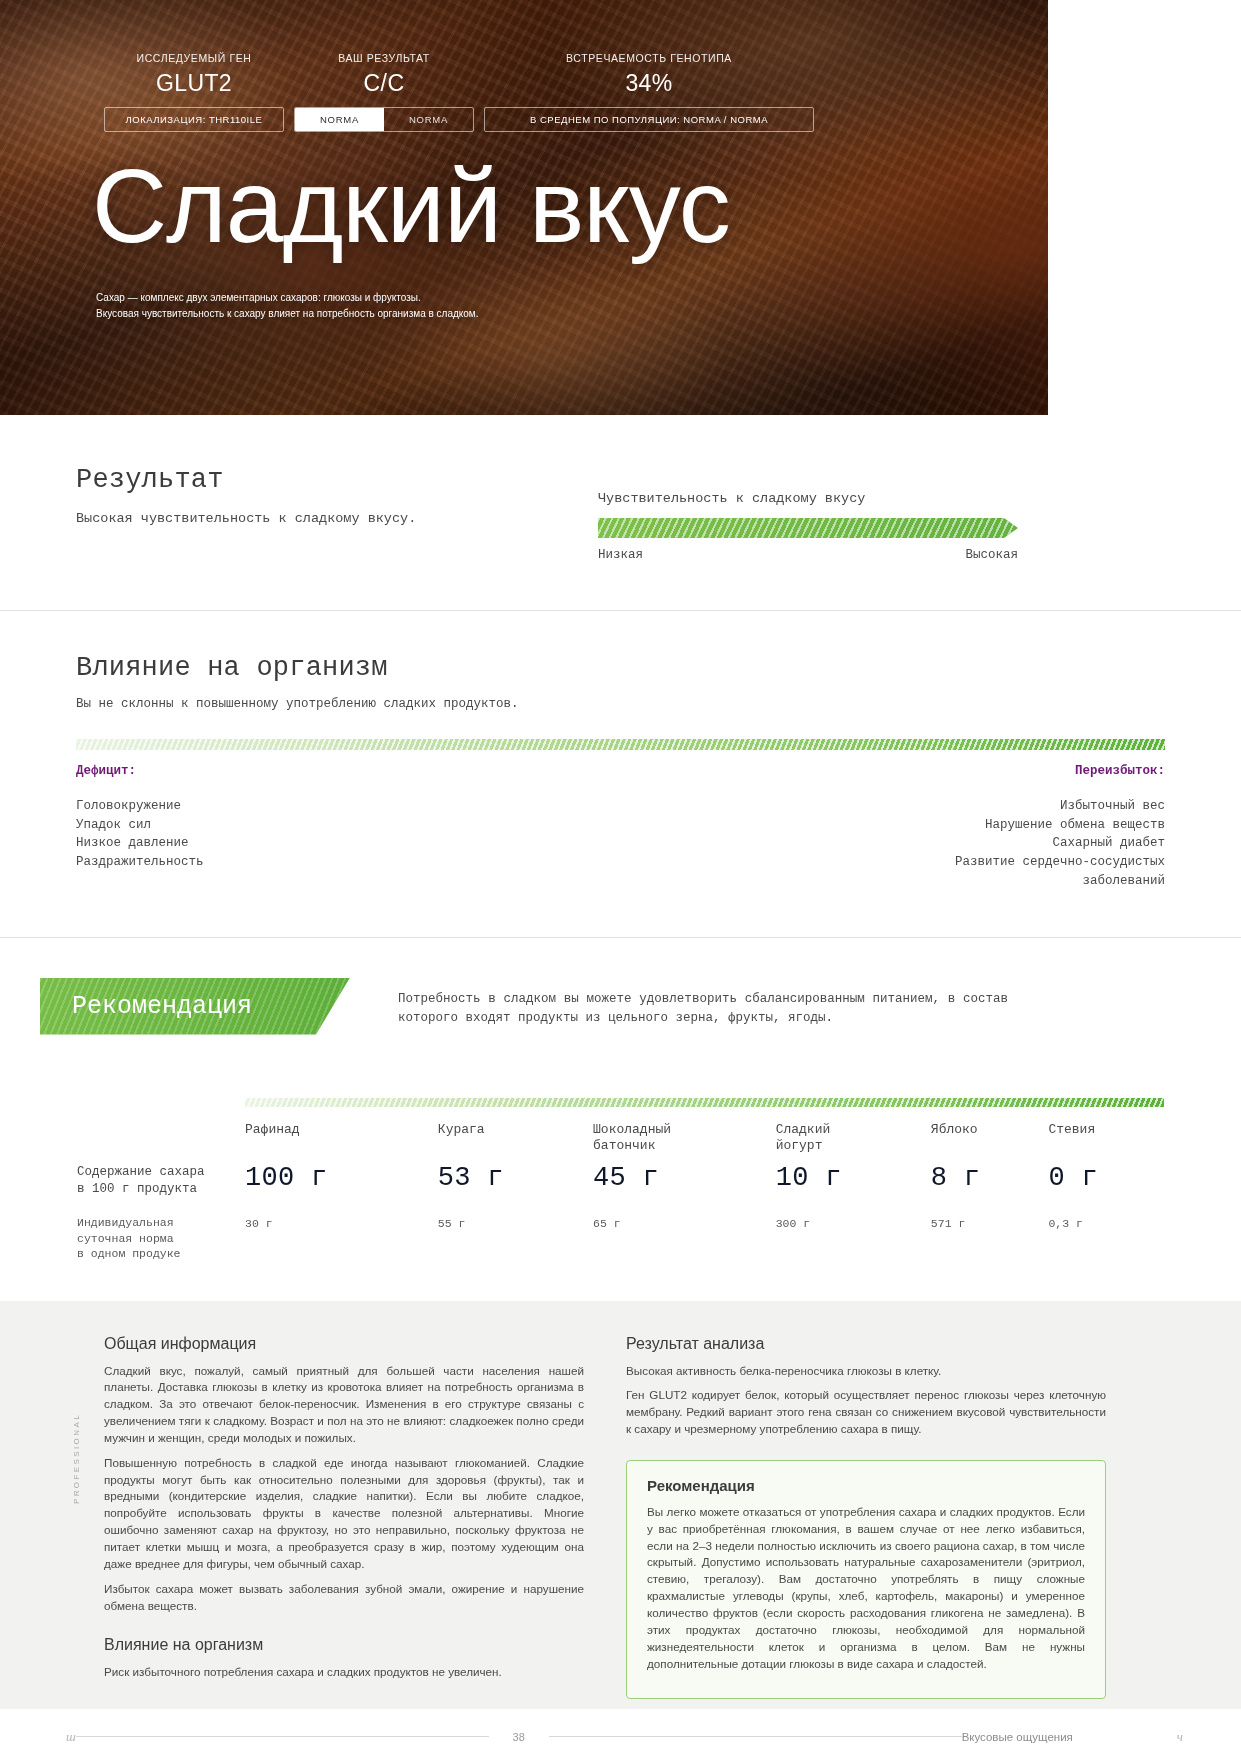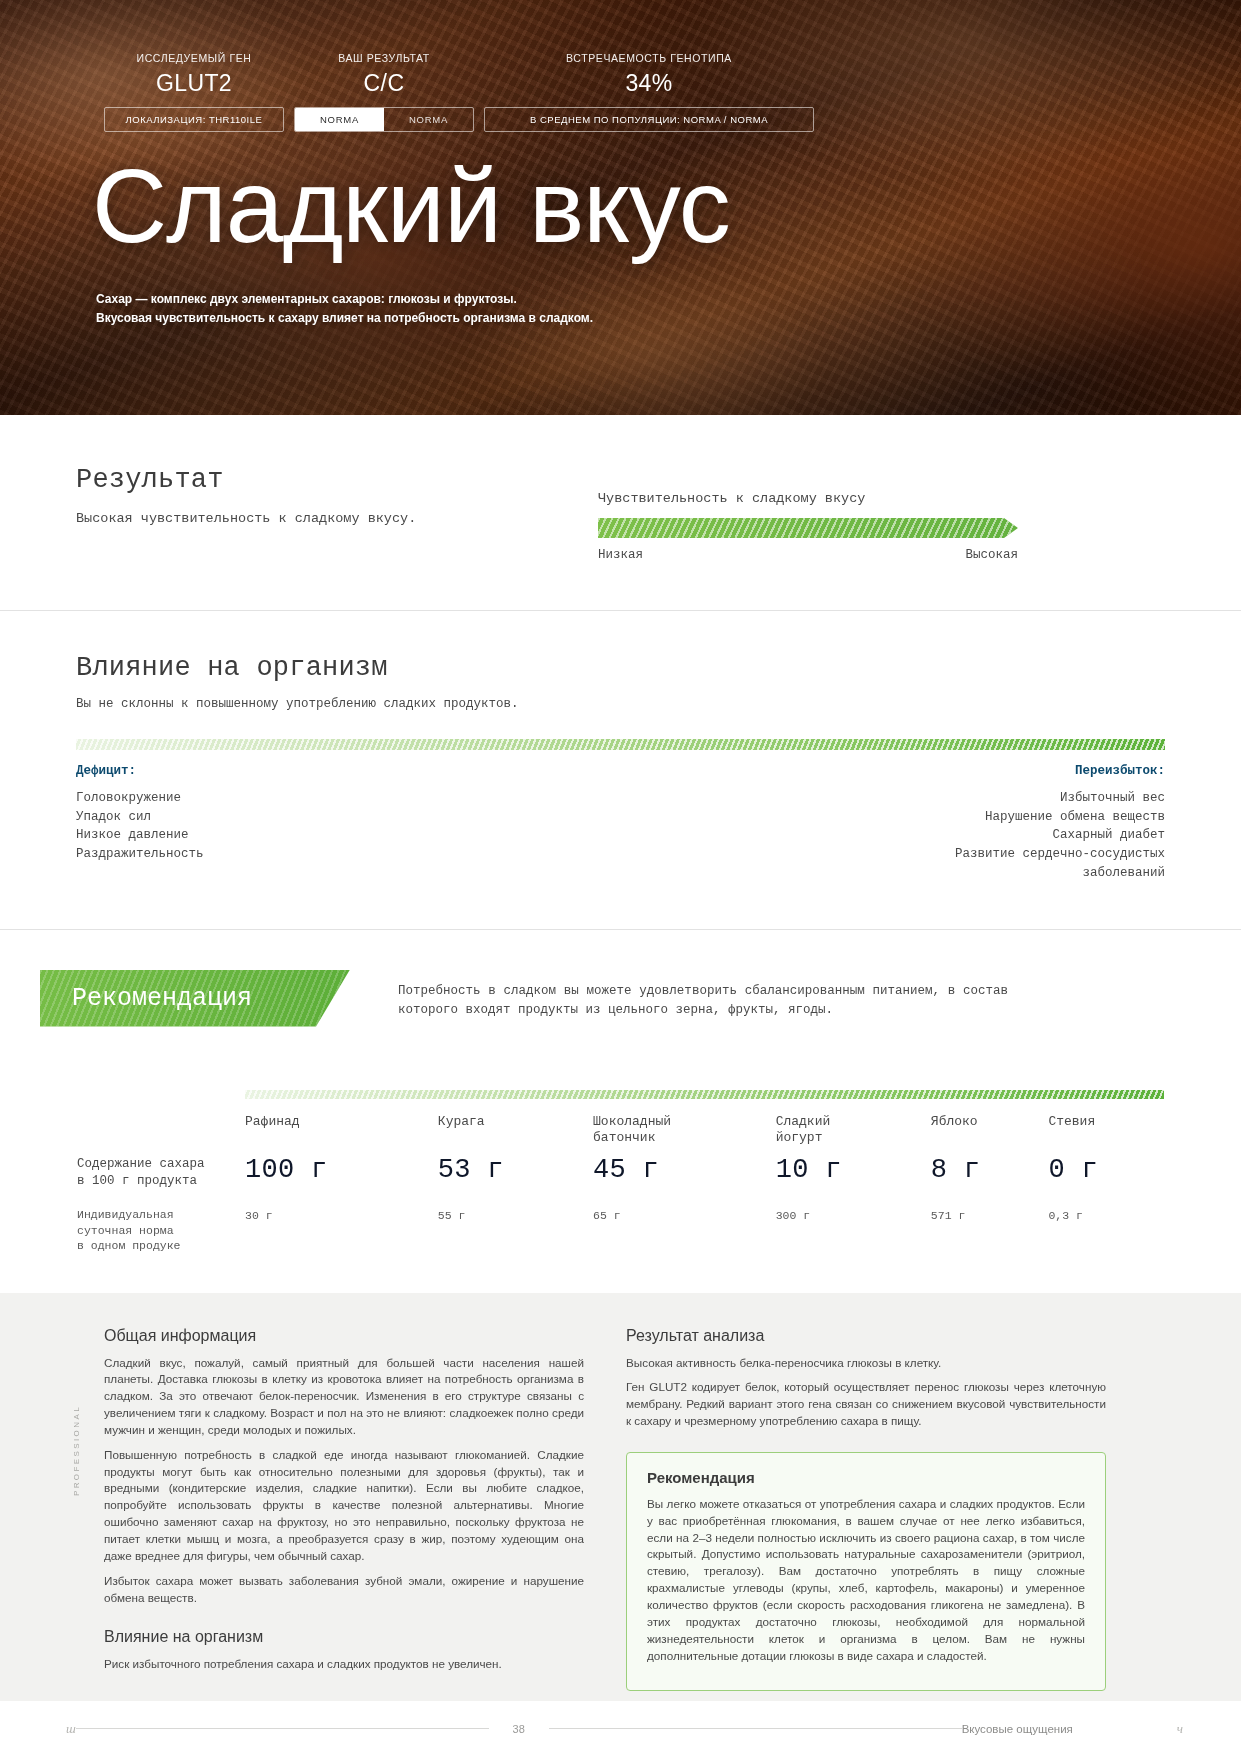--- a/index.html
+++ b/index.html
@@ -9,21 +9,21 @@
     height: 1754px;
     font-family: "Liberation Sans", sans-serif;
     color: #3a3a3a;
     background: #ffffff;
     overflow: hidden;
   }
 
   
   .hero {
     position: relative;
-    width: 1241px;
+    width: 1048px;
     height: 415px;
     overflow: hidden;
     background: #2a120a;
   }
   .hero-bg {
     position: absolute;
     inset: 0;
     background:
       radial-gradient(ellipse 300px 160px at 8% 18%, rgba(255,190,140,0.30), rgba(0,0,0,0) 70%),
       radial-gradient(ellipse 380px 190px at 78% 10%, rgba(230,160,105,0.32), rgba(0,0,0,0) 72%),
@@ -103,25 +103,24 @@
   .hero-title {
     font-size: 104px;
     line-height: 1;
     font-weight: 300;
     letter-spacing: -1px;
     padding: 22px 0 0 92px;
     text-shadow: 0 2px 16px rgba(0,0,0,0.35);
   }
   .hero-sub {
     padding: 32px 0 0 96px;
-    font-size: 12px;
+    font-size: 10px;
     line-height: 1.55;
     max-width: 800px;
     text-shadow: 0 1px 6px rgba(0,0,0,0.4);
-    font-weight: bold;
   }
 
   
   .section { padding: 0 76px; font-family: Liberation Mono, monospace; }
   .divider { height: 1px; background: #e2e2e2; margin: 0 0px; }
 
   .sec-result { padding-top: 50px; padding-bottom: 48px; display: flex; }
   .res-left { width: 480px; }
   .h2 {
     font-size: 27px;
@@ -155,21 +154,21 @@
   .gradient-bar {
     height: 11px;
     width: 100%;
     background:
       repeating-linear-gradient(112deg, rgba(255,255,255,0.75) 0 2px, rgba(255,255,255,0) 2px 5px),
       linear-gradient(90deg, #e9f3e1 0%, #cfe6bb 22%, #a9d588 48%, #86c65f 72%, #5cb23a 100%);
   }
   .impact-cols { display: flex; justify-content: space-between; margin-top: 12px; }
   .imp-col { font-size: 12.5px; line-height: 1.5; color: #4a4a4a; }
   .imp-col.right { text-align: right; max-width: 300px; }
-  .imp-head { font-weight: bold; color: #0c4a6e; margin-bottom: 8px; }
+  .imp-head { font-weight: bold; color: #701a75; margin-bottom: 16px; }
 
   
   .sec-reco { padding-top: 40px; padding-bottom: 26px; display: flex; align-items: flex-start; }
   .reco-tag {
     position: relative;
     background:
       repeating-linear-gradient(112deg, rgba(255,255,255,0.20) 0 2px, rgba(255,255,255,0) 2px 6px),
       linear-gradient(90deg, #76bd46 0%, #5cae38 100%);
     color: #fff;
     font-size: 25px;

